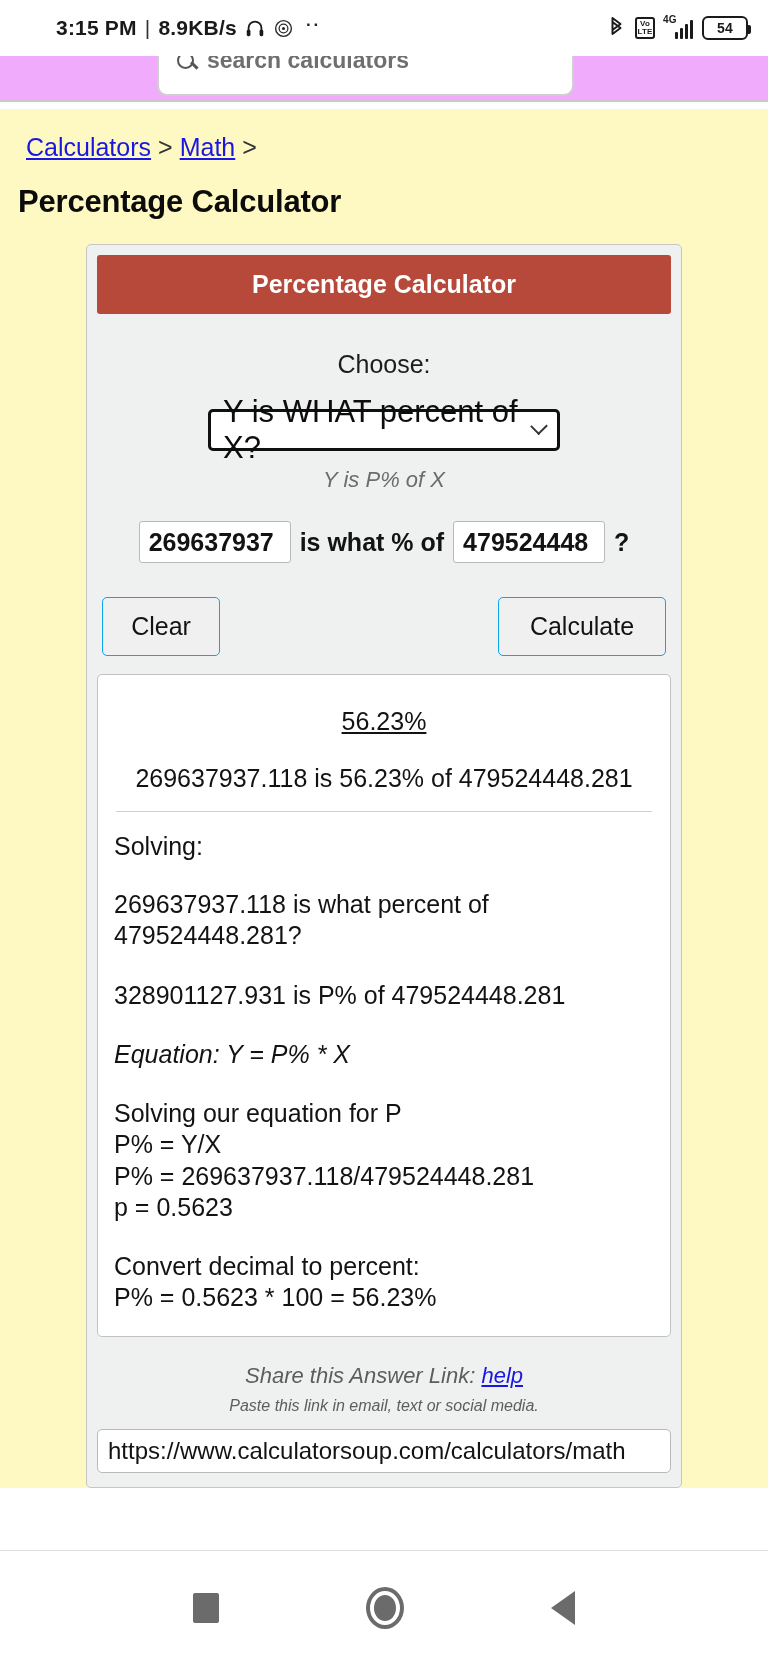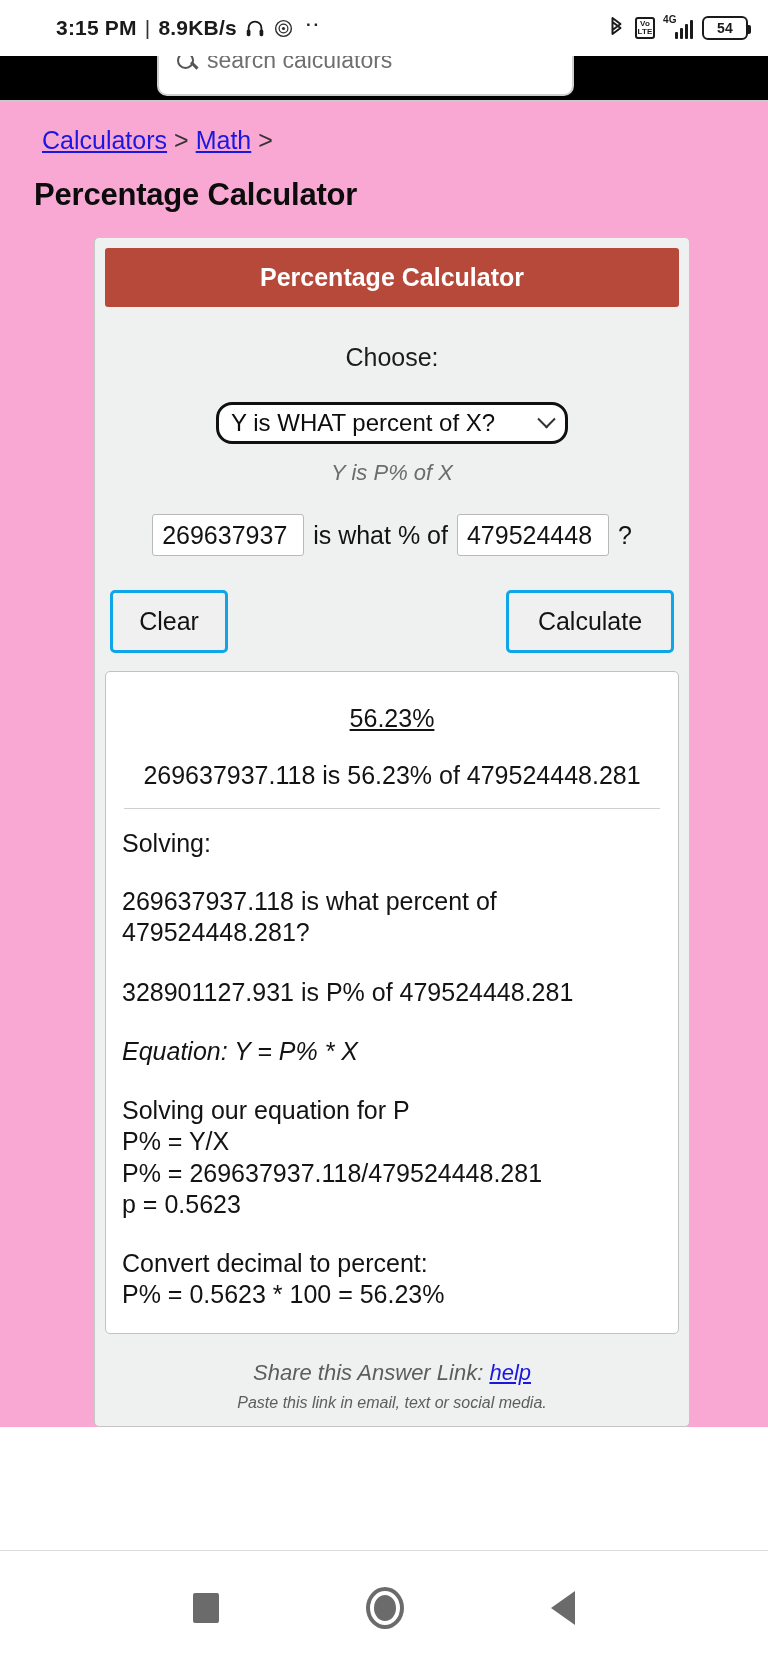--- a/index.html
+++ b/index.html
@@ -49,42 +49,43 @@
   }
   .batt:after{
     content:""; position:absolute; right:-5px; top:7px;
     width:3px; height:9px; background:#1a1a1a; border-radius:0 2px 2px 0;
   }
 
   
   .search-strip{
     position:relative;
     height:46px;
-    background:#000000;
+    background:#f0abfc;
     border-bottom:2px solid #c9c9c9;
     overflow:hidden;
+    font-weight:bold;
   }
   .search-box{
     position:absolute;
     left:157px; top:-32px;
     width:417px; height:72px;
     border:2px solid #cfcfcf;
     border-radius:10px;
     background:#fff;
     display:flex; align-items:center;
     padding-left:18px;
     gap:13px;
   }
   .search-ph{ font-size:23px; color:#6f6f6f; }
   .mag{ width:17px; height:17px; border:2.5px solid #555; border-radius:50%; position:relative; }
   .mag:after{ content:""; position:absolute; width:9px; height:2.5px; background:#555;
     transform:rotate(45deg); right:-7px; bottom:0px; }
 
   
-  .page{ padding:0 0 0 16px; background:#f9a8d4; }
+  .page{ padding:0 0 0 0; background:#fef9c3;margin-top:7px; }
   .breadcrumb{
     padding:24px 0 0 26px;
     font-size:25px;
     color:#333;
   }
   .breadcrumb a{ color:#1a17e0; text-decoration:underline; }
   .breadcrumb .sep{ color:#333; margin:0 7px; }
 
   h1.page-title{
     margin:22px 0 0 18px;
@@ -116,67 +117,67 @@
     text-align:center;
     font-size:25px;
     color:#1c1c1c;
     margin-top:36px;
   }
   .select-wrap{
     display:flex; justify-content:center; margin-top:30px;
   }
   .select-box{
     border:3px solid #101010;
-    border-radius:16px;
+    border-radius:5px;
     background:#ffffff;
     width:352px;
     height:42px;
     display:flex; align-items:center;
     padding:0 12px;
-    font-size:24px;
+    font-size:31px;
     color:#0d0d0d;
     position:relative;
   }
   .chev{
     margin-left:auto;
     width:13px; height:13px;
     border-right:2px solid #333;
     border-bottom:2px solid #333;
     transform:rotate(45deg) translate(-3px,-3px);
   }
   .eq-hint{
     text-align:center;
     font-style:italic;
     color:#6c6c6c;
     font-size:22px;
     margin-top:16px;
   }
   .io-row{
     display:flex; align-items:center; justify-content:center;
     margin-top:28px; gap:9px;
-    font-size:25px; color:#131313;
+    font-size:25px; color:#131313;font-weight:bold;
   }
   .num-input{
     border:1px solid #b9b9b9;
     background:#ffffff;
     border-radius:3px;
     height:42px;
     width:152px;
     display:flex; align-items:center;
     padding:0 9px;
     font-size:25px;
     color:#131313;
   }
   .btn-row{
     display:flex; justify-content:space-between;
     margin-top:34px; padding:0 5px;
   }
   .btn{
     background:#f0f0f0;
-    border:3px solid #0ea5e9;
+    border:1px solid #0ea5e9;
     border-radius:5px;
     font-size:25px;
     color:#131313;
     padding:14px 0;
     width:118px;
     text-align:center;
   }
   .btn.wide{ width:168px; }
 
   
@@ -344,20 +345,21 @@
 p = 0.5623</div>
         <div class="sol-block" style="white-space:pre-line">Convert decimal to percent:
 P% = 0.5623 * 100 = 56.23%</div>
       </div>
 
       <div class="share-line">
         <span>Share this Answer Link:</span>
         <a href="#">help</a>
       </div>
       <div class="share-sub">Paste this link in email, text or social media.</div>
+      <div class="url-input">https://www.calculatorsoup.com/calculators/math</div>
 
     </div>
   </div>
 </div>
 
 <div class="navbar">
   <div class="nav-square"></div>
   <div class="nav-circle">
       <i></i>
     </div>

